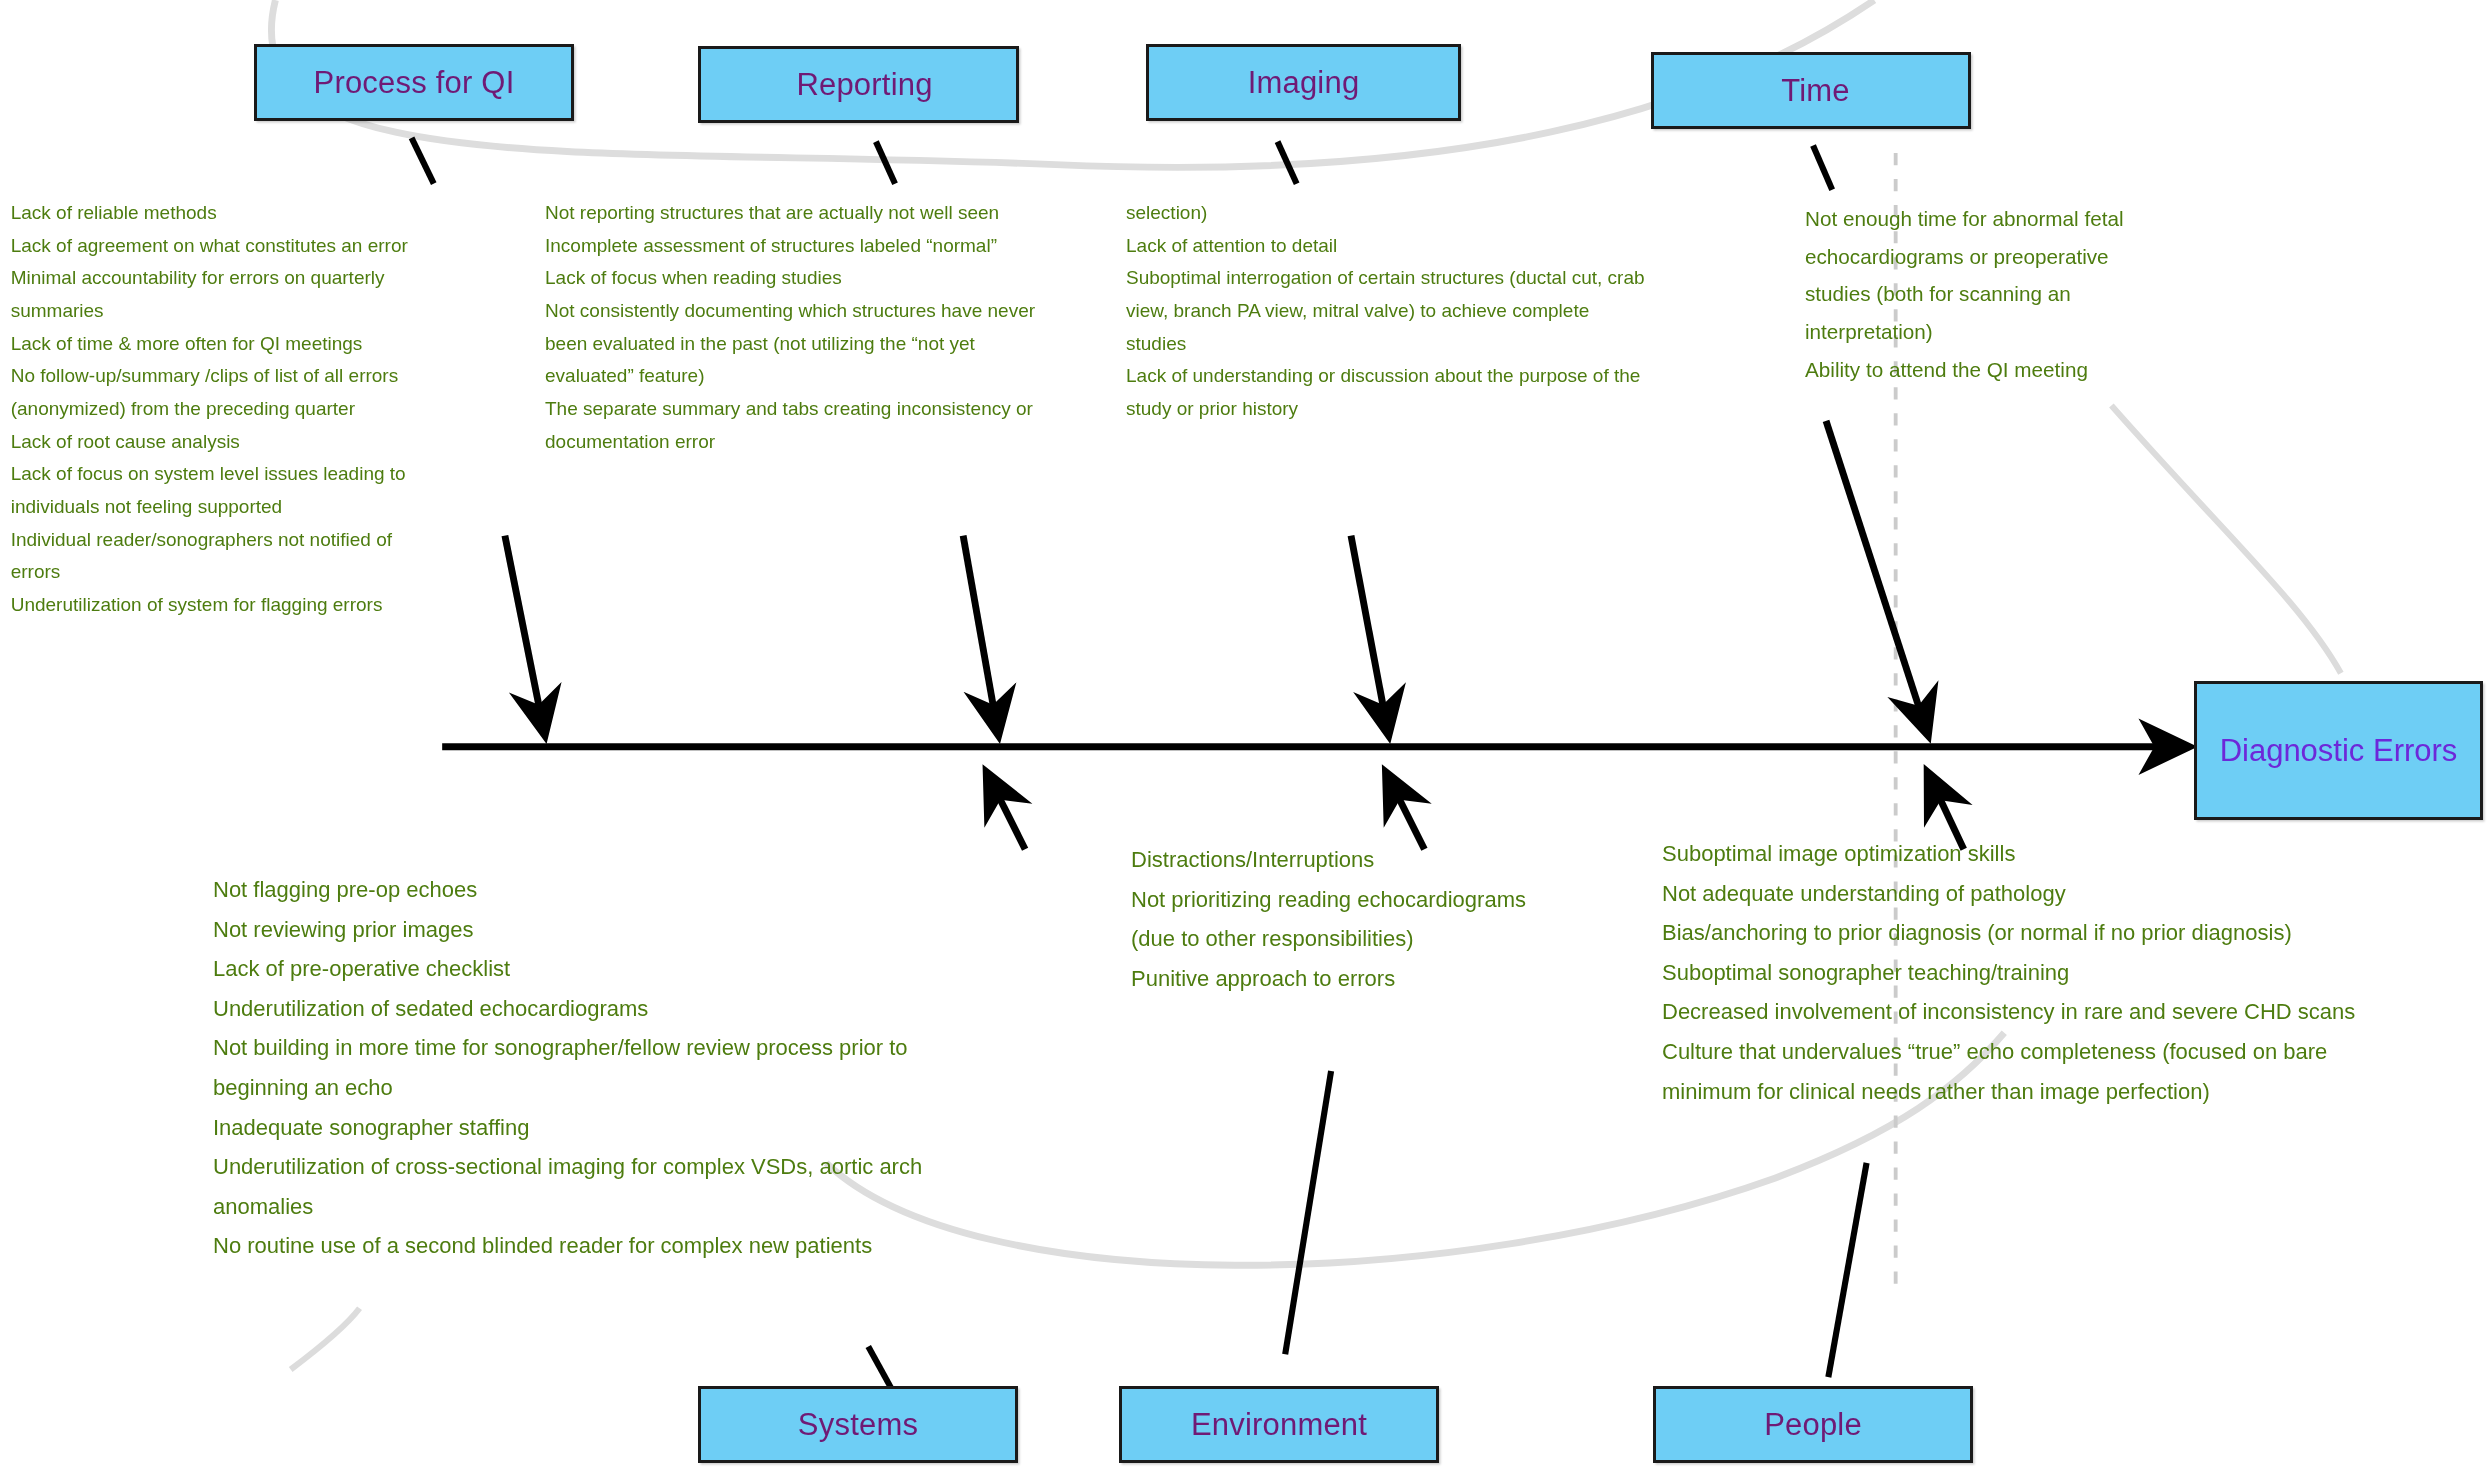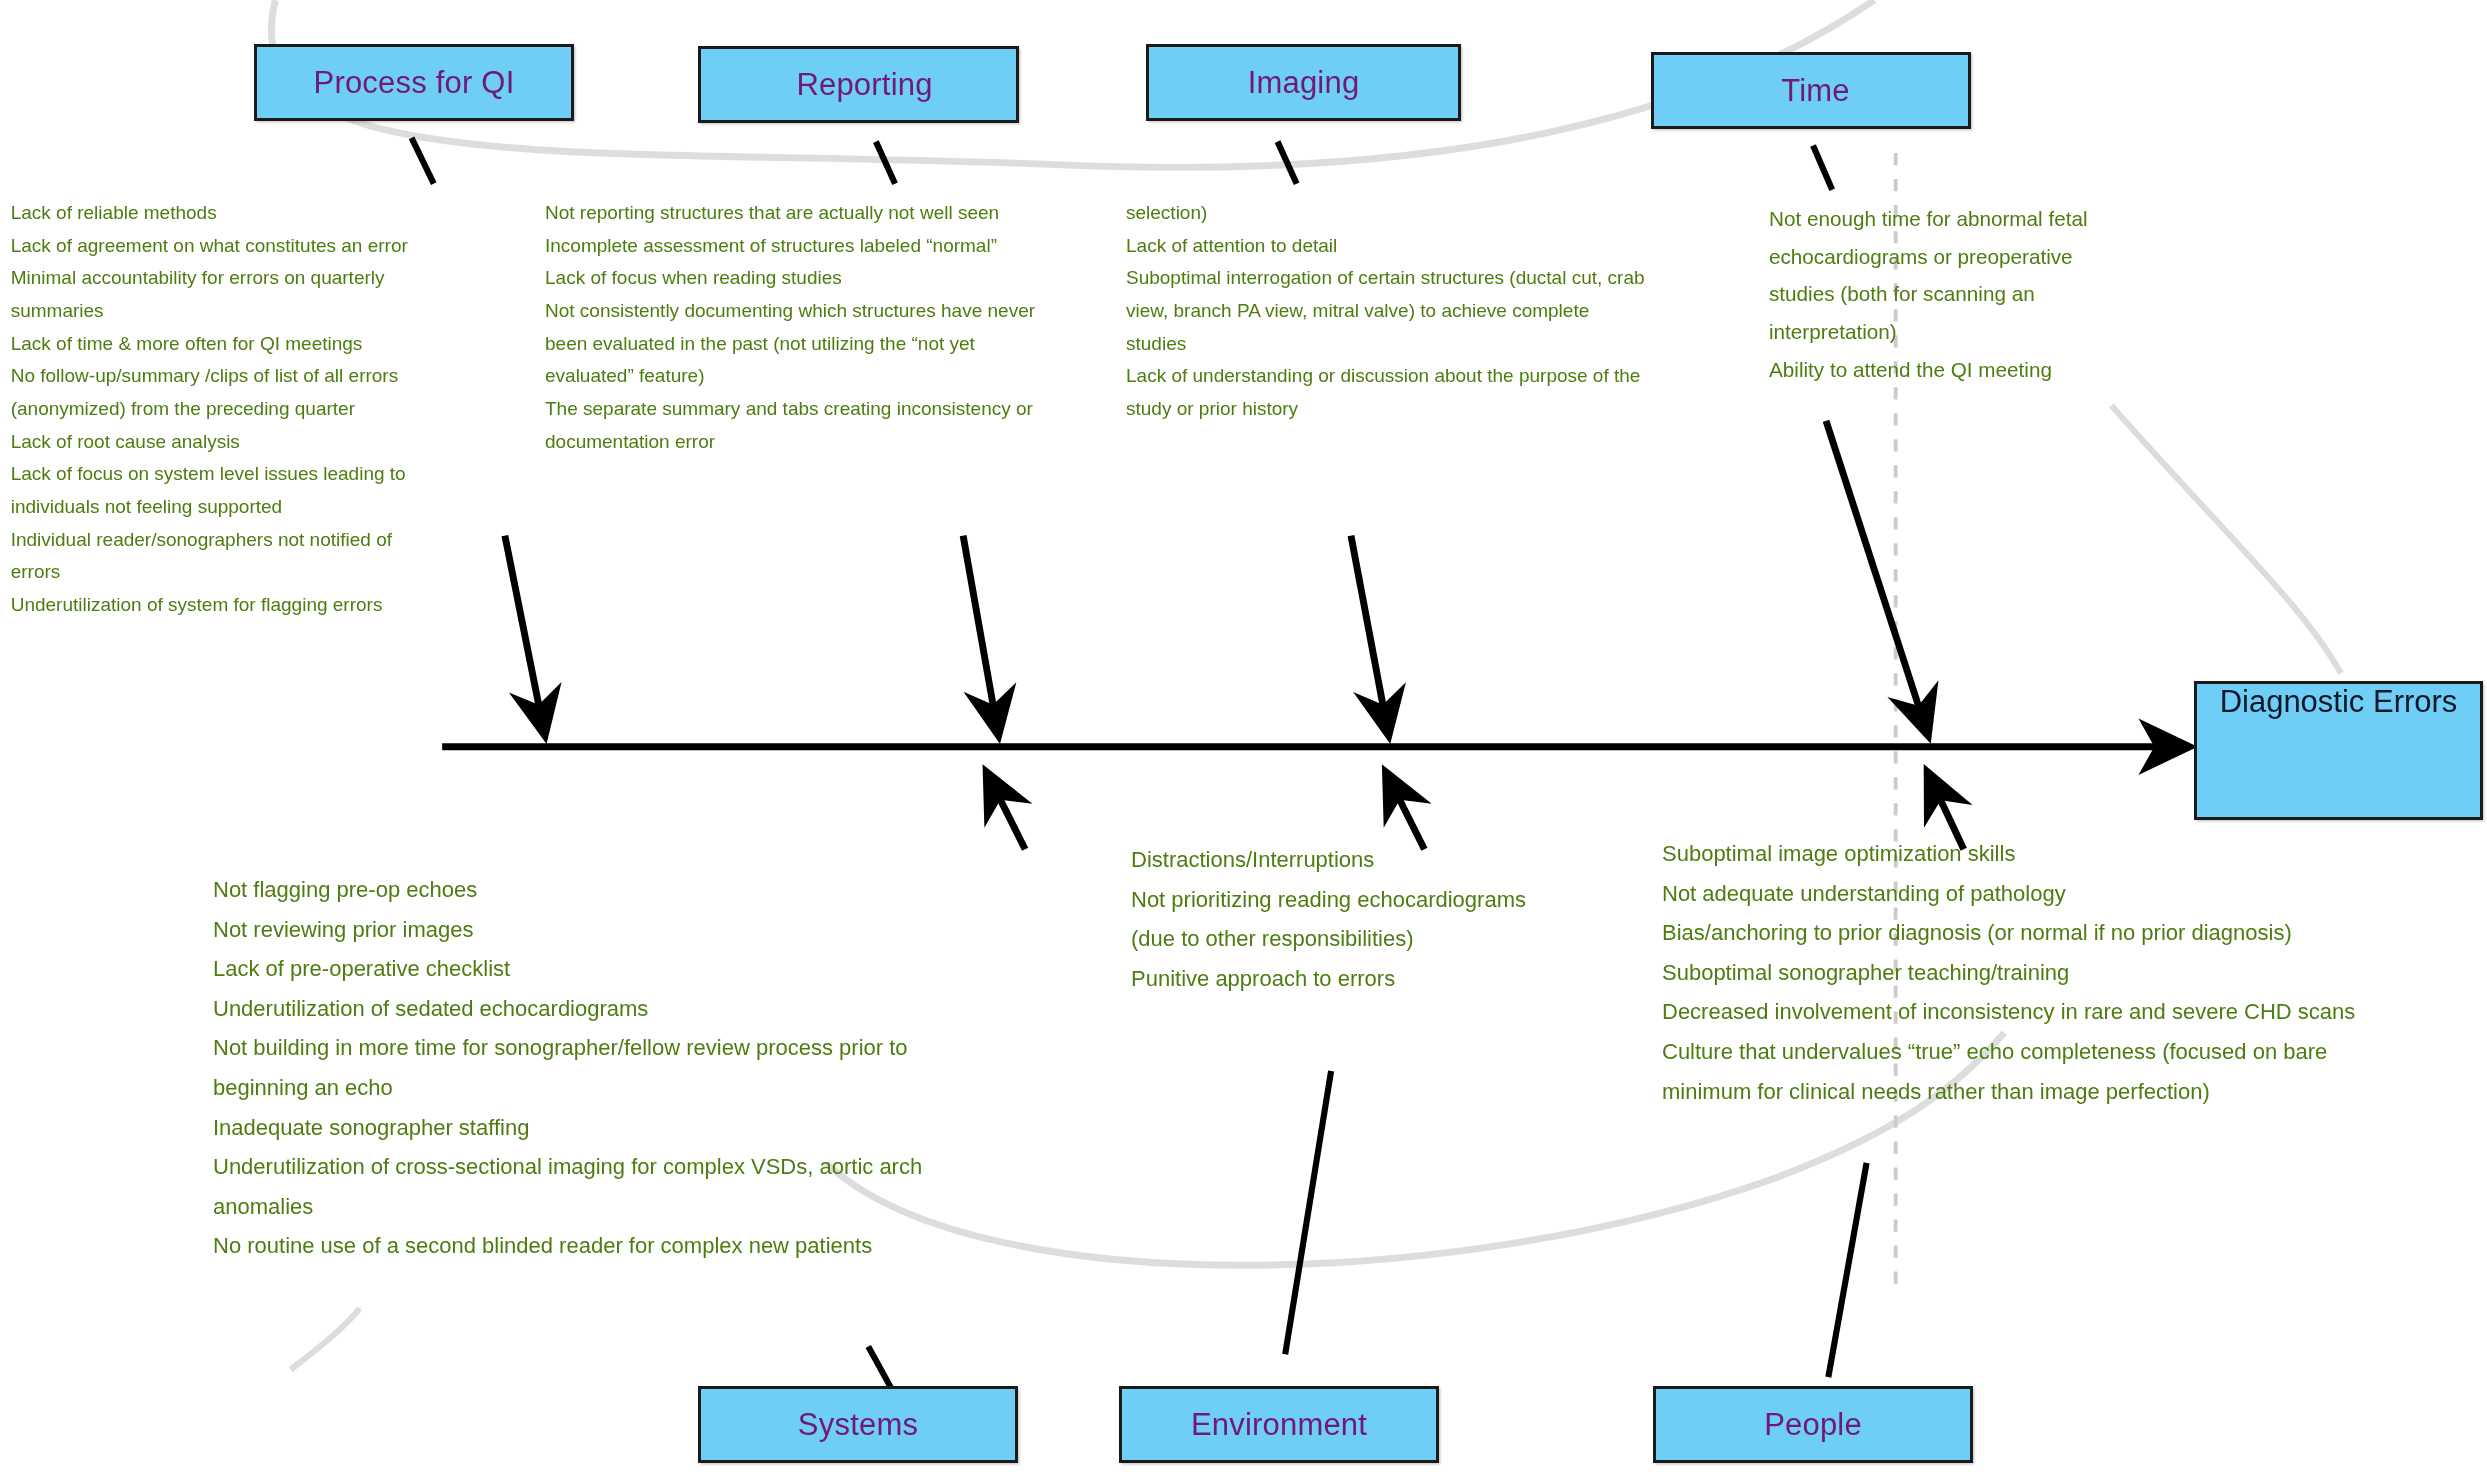--- a/index.html
+++ b/index.html
@@ -38,40 +38,40 @@
     font-weight:400;
     letter-spacing:0.2px;
     box-shadow:2.3px 2.3px 2.3px rgba(0,0,0,.22);
   }
   .effect-box{
     position:absolute;
     background:#6ECEF5;
     border:3.8px solid #1a1a1a;
     box-sizing:border-box;
     display:flex;
-    align-items:flex-start;
+    align-items:center;
     justify-content:center;
-    color:#0f172a;
+    color:#6d28d9;
     font-size:31px;
     box-shadow:2.3px 2.3px 2.3px rgba(0,0,0,.22);
   }
 
   
   .causes{
     position:absolute;
     color:#4d7c0f;
     line-height:1.72;
   }
   .causes .line{
     display:block;
     white-space:nowrap;
   }
 
   .s-small{ font-size:19px; }
-  .s-mid  { font-size:20.7px; }
+  .s-mid  { font-size:20.7px;margin-left:36px; }
   .s-big  { font-size:22px; }
 </style>
 </head>
 <body>
 
 <div id="canvas">
 
   <svg class="layer" viewBox="0 0 3251 1937">
     <defs>
       <marker id="ah" markerWidth="9" markerHeight="9" refX="7.4" refY="4.5" orient="auto">

